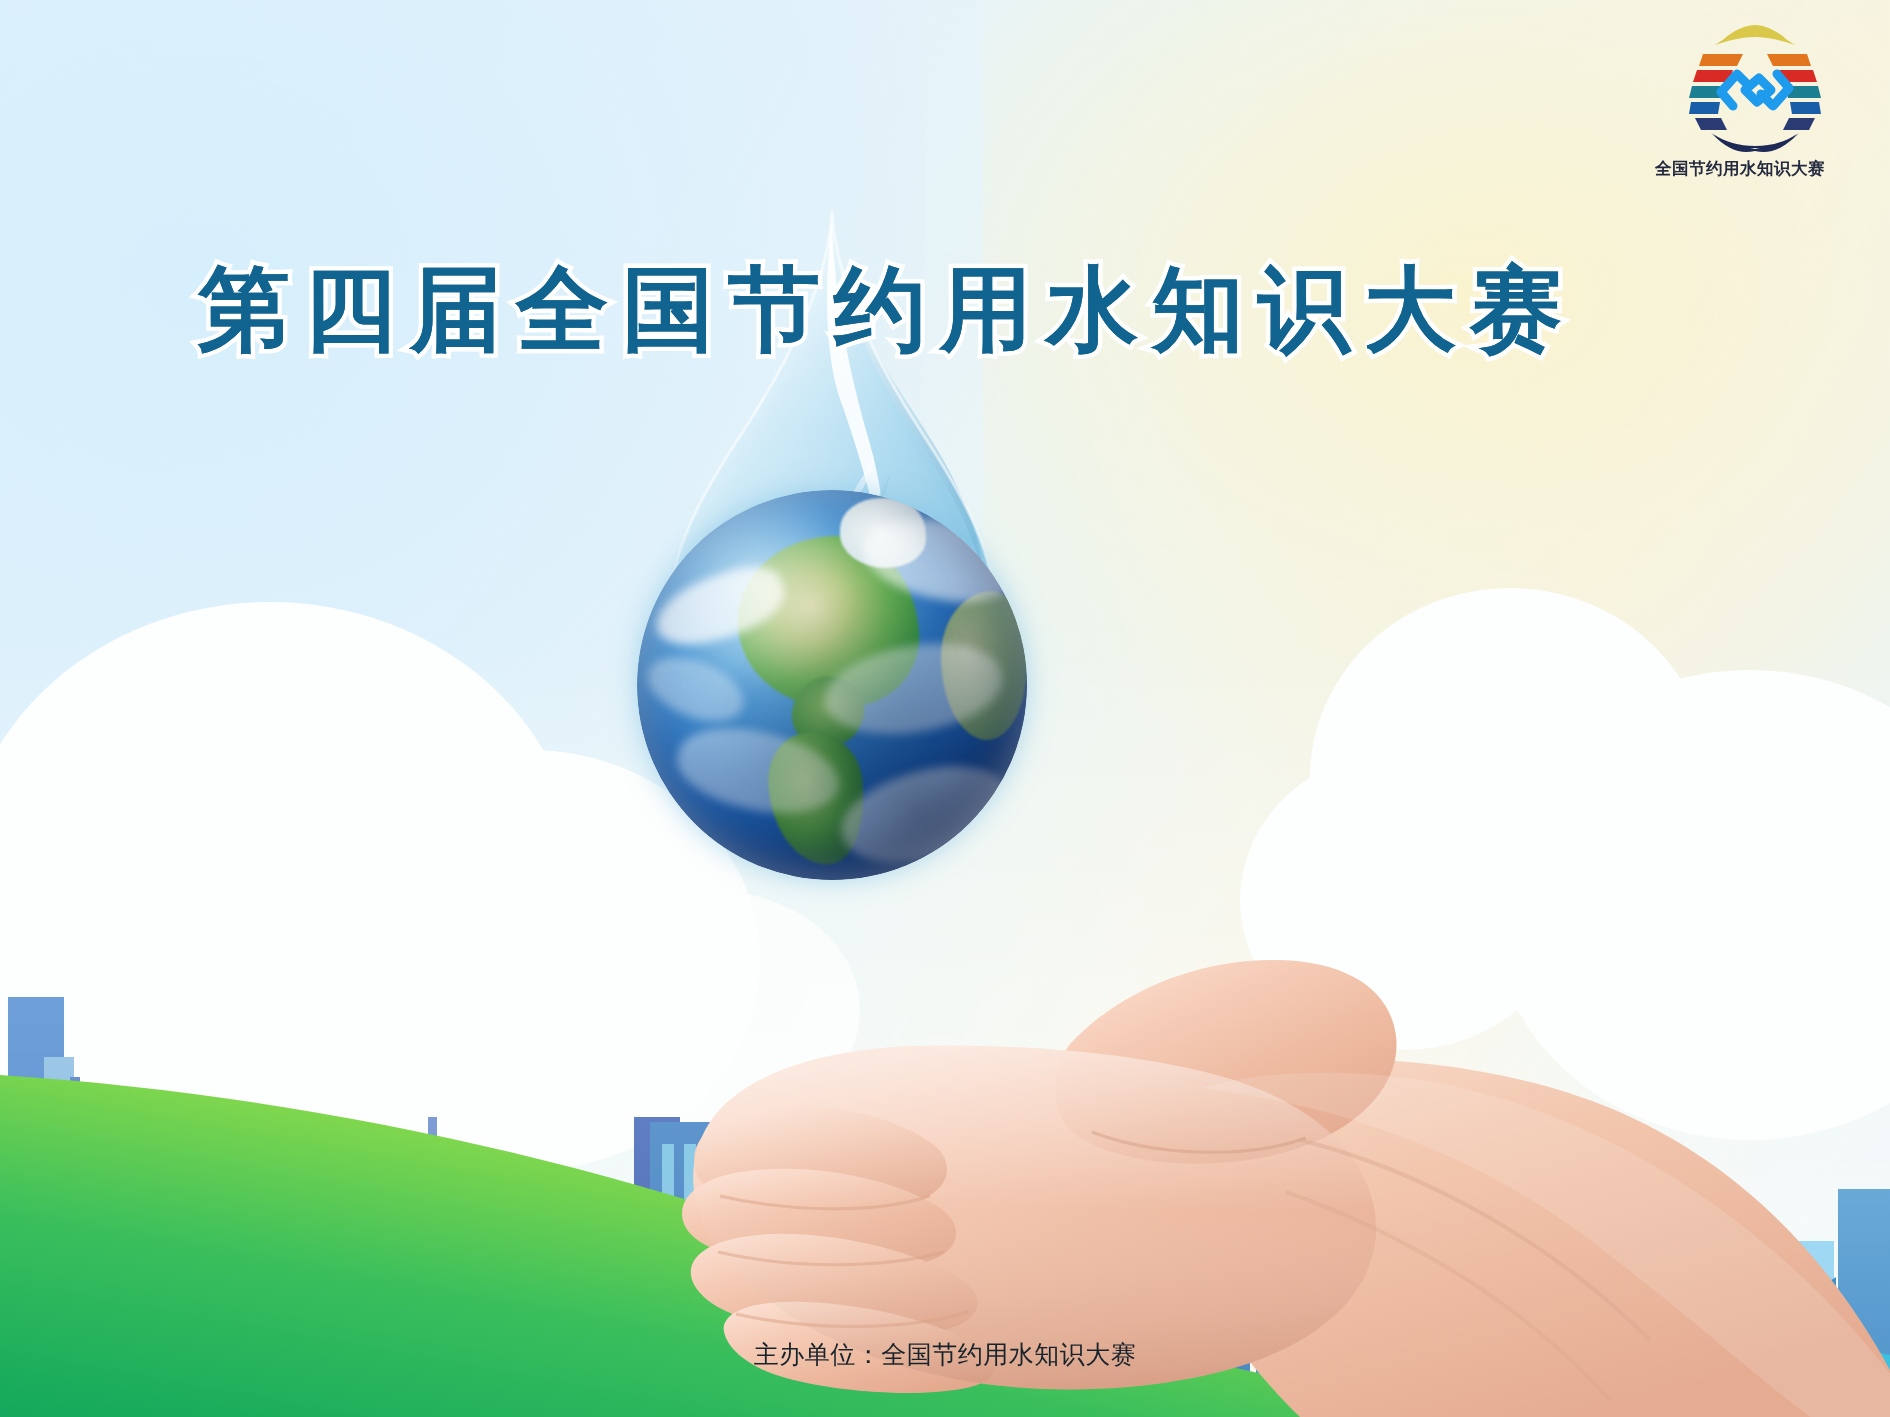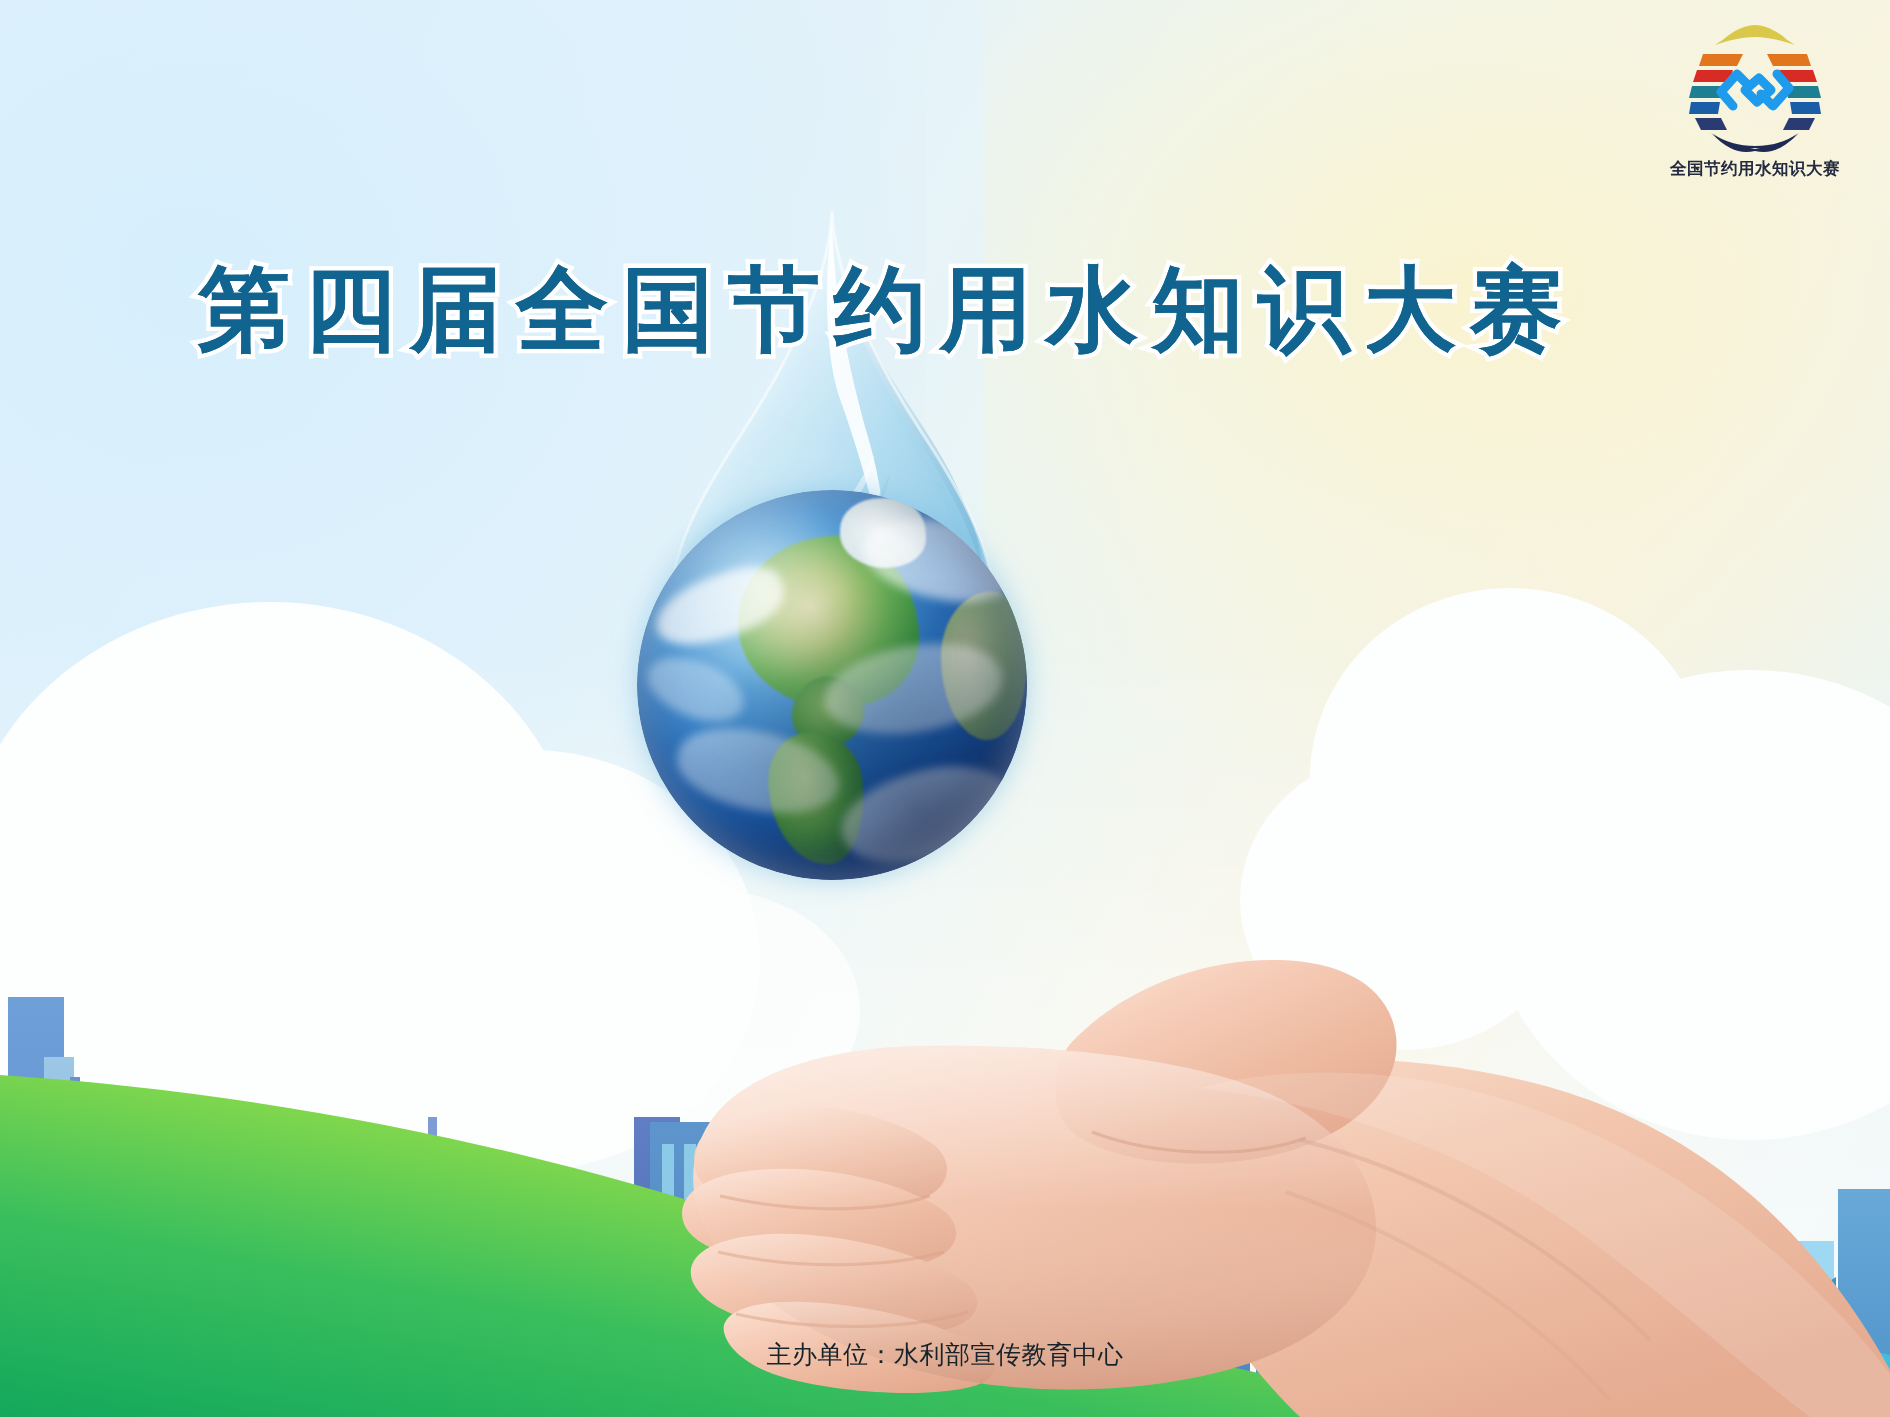--- a/index.html
+++ b/index.html
@@ -77,21 +77,21 @@
     font-family:"Liberation Serif","DejaVu Serif",serif;
     font-weight:700;font-size:92px;letter-spacing:14px;
     color:#10648f;white-space:nowrap;
   }
 
   
   .logo{position:absolute;left:1655px;top:18px;width:200px;height:180px;}
   .logo-mark{position:relative;width:160px;height:138px;margin:0 auto;}
   .logo-mark svg{display:block;width:100%;height:100%;}
   .logo-text{
-    margin-top:2px;text-align:center;font-size:16.5px;font-weight:700;
+    margin-top:2px;font-size:16.5px;font-weight:700;
     letter-spacing:.5px;color:#23293f;
     font-family:"Liberation Sans","DejaVu Sans",sans-serif;white-space:nowrap;
   }
 
   
   .footer{
     position:absolute;left:0;right:0;top:1338px;text-align:center;
     font-size:25px;color:#17232b;letter-spacing:.5px;
     font-family:"Liberation Sans","DejaVu Sans",sans-serif;
   }
@@ -481,15 +481,15 @@
         <g fill="none" stroke="#1e9bed" stroke-width="9" stroke-linecap="round" stroke-linejoin="round">
           <path d="M58,88 L46,74 L62,56 L74,68"></path>
           <path d="M102,56 L114,70 L98,88 L86,76"></path>
           <path d="M70,72 L84,60 L96,72 L82,84 Z"></path>
         </g>
       </svg>
     </div>
     <div class="logo-text">全国节约用水知识大赛</div>
   </div>
 
-  <div class="footer">主办单位：水利部宣传教育中心</div>
+  <div class="footer">主办单位：全国节约用水知识大赛</div>
 
 </div>
 
 </body></html>

